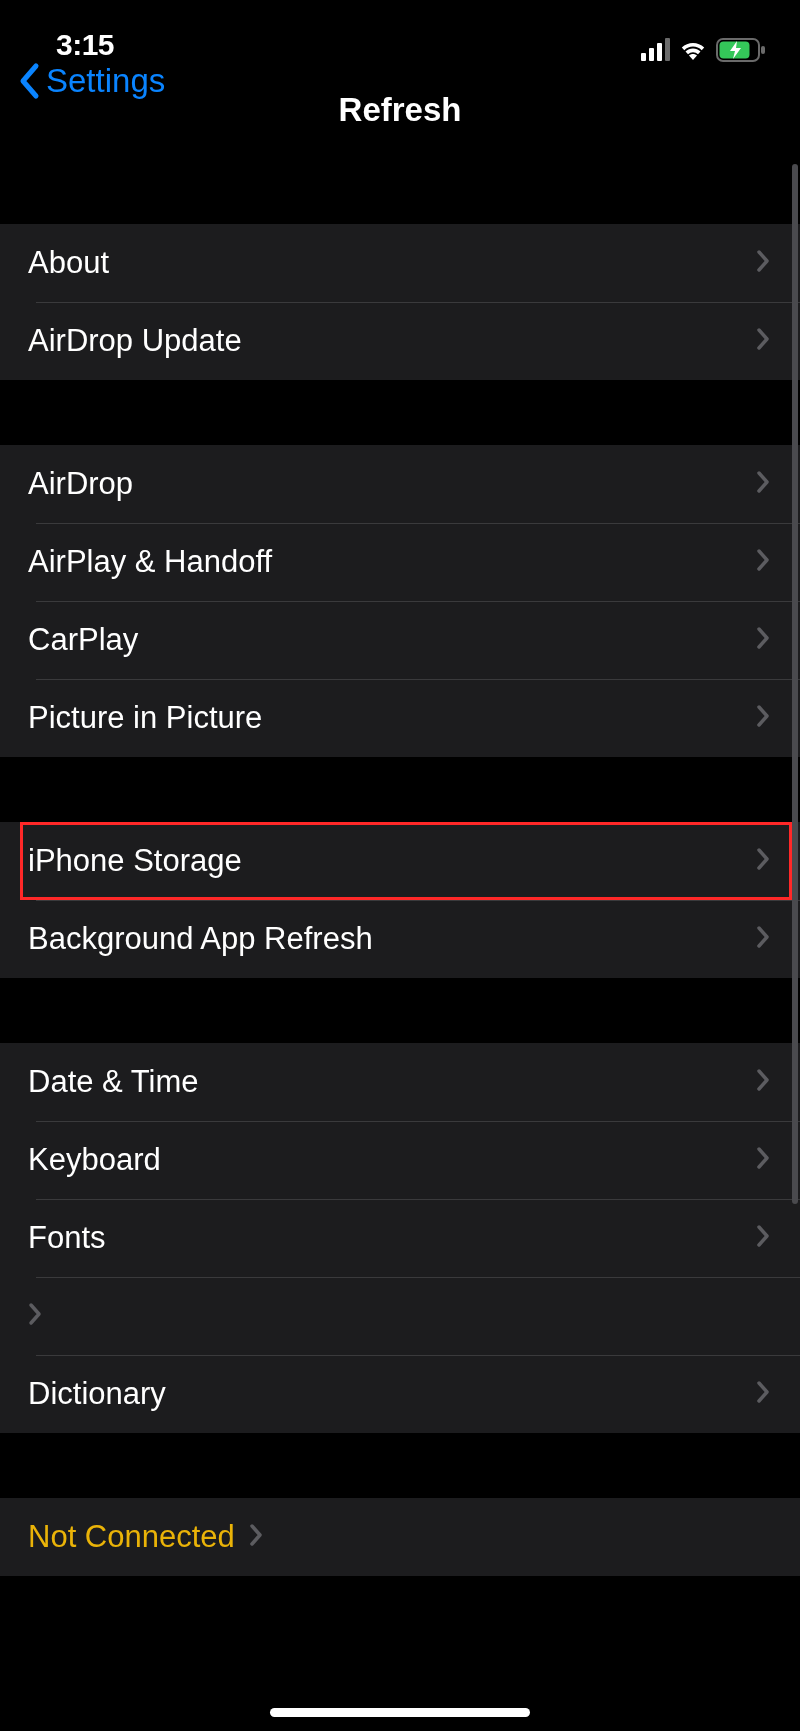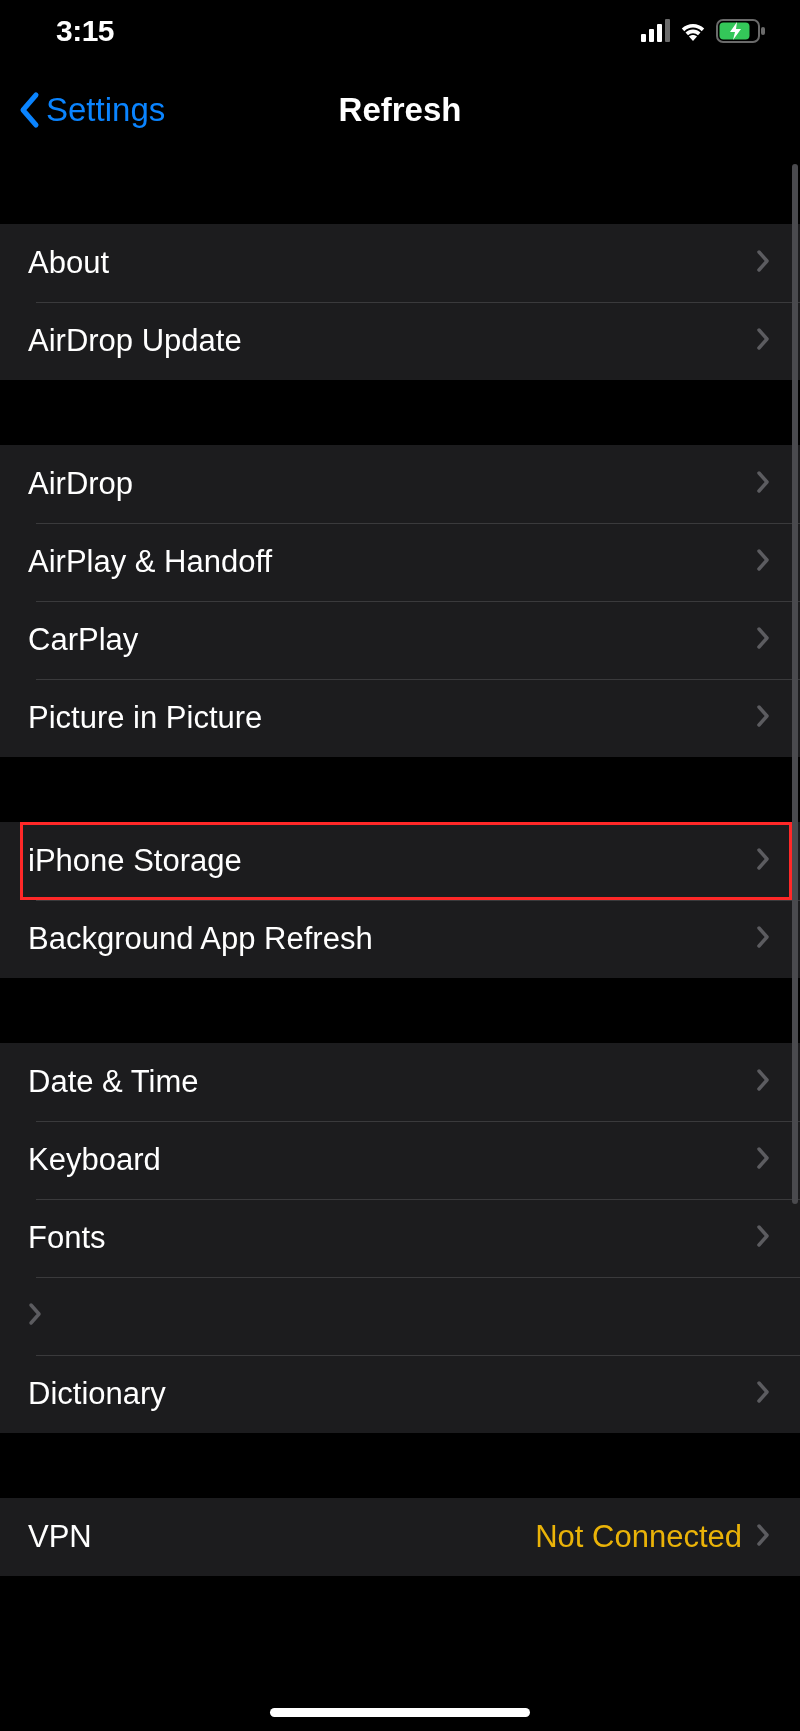--- a/index.html
+++ b/index.html
@@ -8,21 +8,21 @@
       height: 1731px;
       background: #000000;
       font-family: -apple-system, "Helvetica Neue", Helvetica, Arial, sans-serif;
       color: #ffffff;
       overflow: hidden;
       position: relative;
     }
     .status-bar {
       height: 62px;
       display: flex;
-      align-items: center;
+      align-items: flex-end;
       justify-content: space-between;
       padding: 0 34px 0 56px;
       font-size: 30px;
       font-weight: 600;
     }
     .status-left { letter-spacing: -0.5px; }
     .status-right { display: flex; align-items: center; gap: 8px; }
     .signal { display: flex; align-items: flex-end; gap: 3px; height: 22px; }
     .signal span {
       display: inline-block; width: 5px; background: #ffffff;
@@ -41,21 +41,20 @@
       justify-content: center;
       position: relative;
       padding: 0 18px;
     }
     .back-btn {
       position: absolute;
       left: 18px;
       top: 0;
       height: 100%;
       display: flex;
-      align-items: center;
       color: #0a84ff;
       font-size: 33px;
       cursor: pointer;
     }
     .back-btn svg { margin-right: 6px; }
     .nav-title {
       color: #ffffff;
       font-size: 33px;
       font-weight: 600;
     }
@@ -242,21 +241,20 @@
       <div class="row">
         <span class="label">Dictionary</span>
         <span><svg class="chev" width="14" height="24" viewBox="0 0 14 24">
             <polyline points="3,3 11,12 3,21" fill="none" stroke="#5c5c60" stroke-width="3.5" stroke-linecap="round" stroke-linejoin="round"></polyline>
           </svg></span>
       </div>
     </div>
     <div class="spacer"></div>
     <div class="group">
       <div class="row">
-        <span class="label">VPN</span>
         <span class="detail">Not Connected</span>
         <span><svg class="chev" width="14" height="24" viewBox="0 0 14 24">
             <polyline points="3,3 11,12 3,21" fill="none" stroke="#5c5c60" stroke-width="3.5" stroke-linecap="round" stroke-linejoin="round"></polyline>
           </svg></span>
       </div>
     </div>
   </div>
 
 <div class="scroll-indicator"></div>
 <div class="home-indicator"></div>

